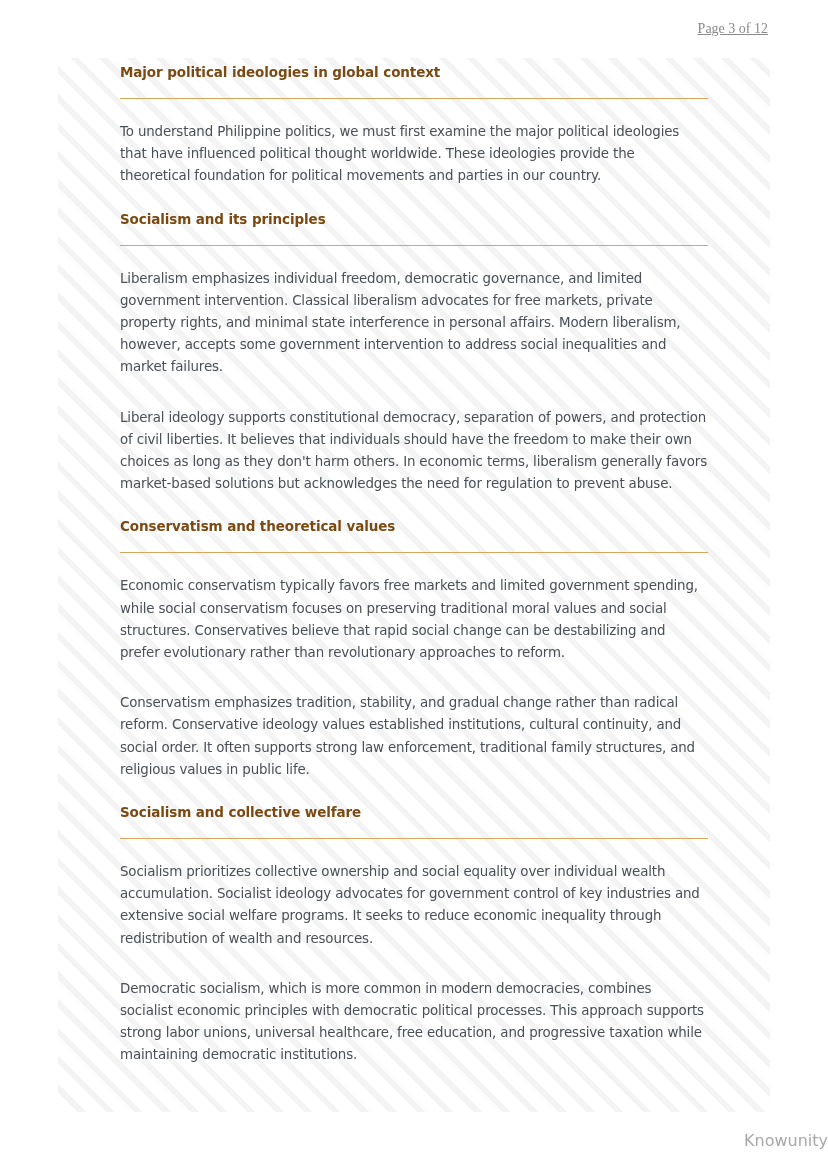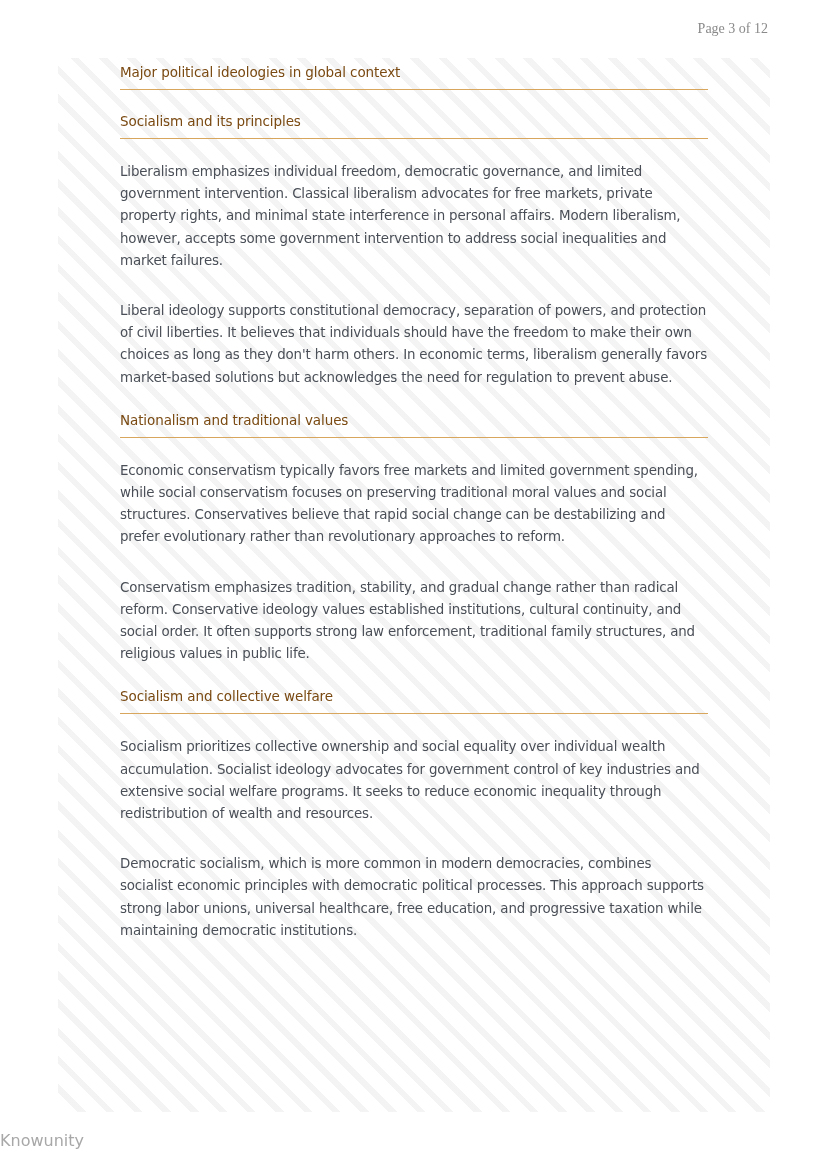--- a/index.html
+++ b/index.html
@@ -31,35 +31,36 @@
       z-index: 0;
     }
     .page-number {
       position: absolute;
       top: 21px;
       right: 60px;
       font-family: "Liberation Serif", "DejaVu Serif", serif;
       font-size: 14px;
       color: #8a8a8a;
       z-index: 2;
+      text-decoration: underline;
     }
     .content {
       position: absolute;
       left: 120px;
       top: 62px;
       width: 588px;
       z-index: 1;
     }
     .section-heading {
       font-size: 13.5px;
-      font-weight: normal;
+      font-weight: bold;
       color: #7a4a12;
       margin: 0;
       padding-top: 2px;
-      padding-bottom: 9px;
+      padding-bottom: 18px;
       border-bottom: 1.5px solid #d9a65e;
       letter-spacing: -0.1px;
     }
     .para {
       font-size: 13.4px;
       line-height: 22.2px;
       color: #4a4f57;
       margin: 0;
       letter-spacing: -0.15px;
     }
@@ -70,47 +71,48 @@
       margin-top: 22px;
     }
     .section .para + .para {
       margin-top: 28px;
     }
     .footer-brand {
       position: absolute;
       top: 1131px;
       left: 0;
       width: 828px;
-      text-align: left;
+      text-align: right;
       font-size: 16px;
       color: #a8a8a8;
       z-index: 2;
     }
   </style>
 </head>
 <body>
 
 <div class="stripes"></div>
 
 <div class="page-number">Page 3 of 12</div>
 
 <div class="content">
 
   <div class="section">
     <h2 class="section-heading">Major political ideologies in global context</h2>
+    <p class="para">To understand Philippine politics, we must first examine the major political ideologies that have influenced political thought worldwide. These ideologies provide the theoretical foundation for political movements and parties in our country.</p>
   </div>
 
   <div class="section">
     <h2 class="section-heading">Socialism and its principles</h2>
     <p class="para">Liberalism emphasizes individual freedom, democratic governance, and limited government intervention. Classical liberalism advocates for free markets, private property rights, and minimal state interference in personal affairs. Modern liberalism, however, accepts some government intervention to address social inequalities and market failures.</p>
     <p class="para">Liberal ideology supports constitutional democracy, separation of powers, and protection of civil liberties. It believes that individuals should have the freedom to make their own choices as long as they don't harm others. In economic terms, liberalism generally favors market-based solutions but acknowledges the need for regulation to prevent abuse.</p>
   </div>
 
   <div class="section">
-    <h2 class="section-heading">Nationalism and traditional values</h2>
+    <h2 class="section-heading">Conservatism and theoretical values</h2>
     <p class="para">Economic conservatism typically favors free markets and limited government spending, while social conservatism focuses on preserving traditional moral values and social structures. Conservatives believe that rapid social change can be destabilizing and prefer evolutionary rather than revolutionary approaches to reform.</p>
     <p class="para">Conservatism emphasizes tradition, stability, and gradual change rather than radical reform. Conservative ideology values established institutions, cultural continuity, and social order. It often supports strong law enforcement, traditional family structures, and religious values in public life.</p>
   </div>
 
   <div class="section">
     <h2 class="section-heading">Socialism and collective welfare</h2>
     <p class="para">Socialism prioritizes collective ownership and social equality over individual wealth accumulation. Socialist ideology advocates for government control of key industries and extensive social welfare programs. It seeks to reduce economic inequality through redistribution of wealth and resources.</p>
     <p class="para">Democratic socialism, which is more common in modern democracies, combines socialist economic principles with democratic political processes. This approach supports strong labor unions, universal healthcare, free education, and progressive taxation while maintaining democratic institutions.</p>
   </div>
 

